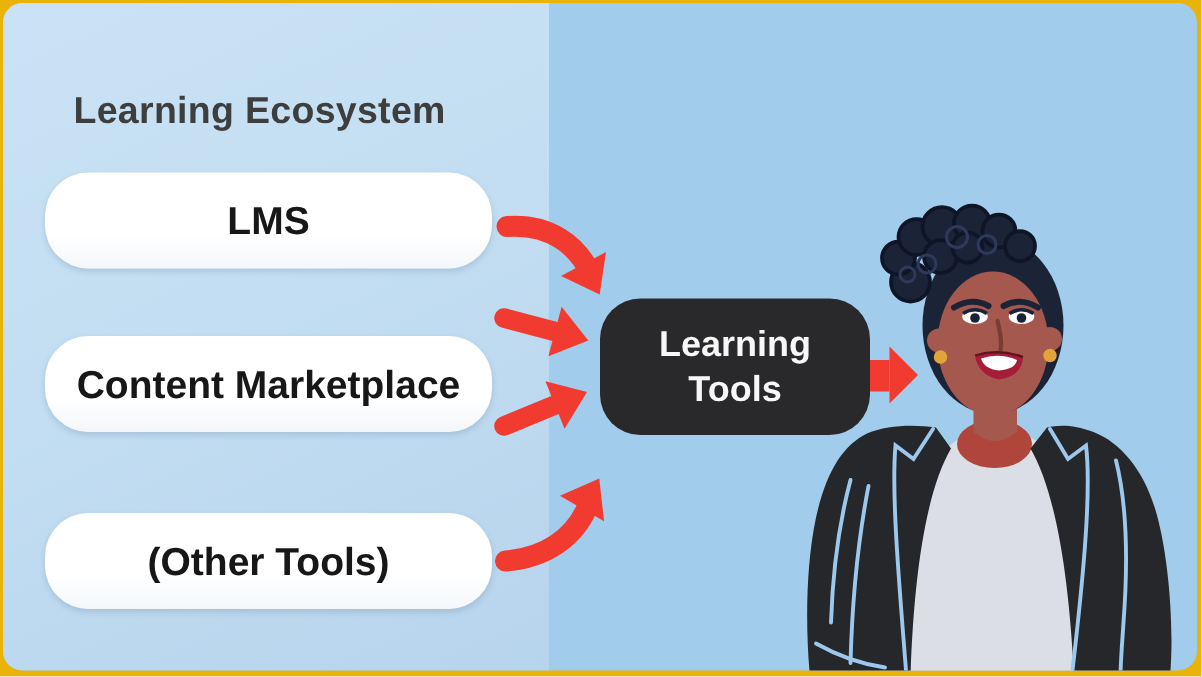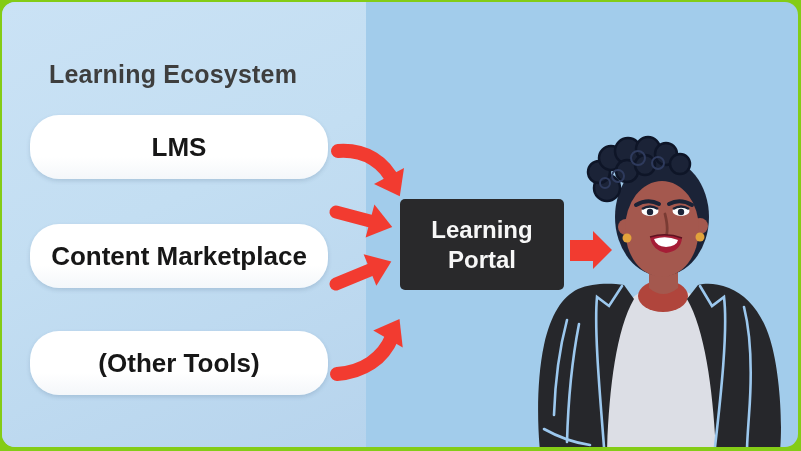--- a/index.html
+++ b/index.html
@@ -1,17 +1,17 @@
 <!DOCTYPE html>
 <html><head>
 <meta charset="utf-8">
 <style>
   html,body{margin:0;padding:0;background:#ffffff;}
   .canvas{
-    position:relative;width:801px;height:451px;background:#84cc16;overflow:hidden;
+    position:relative;width:801px;height:451px;background:#eab308;overflow:hidden;
     font-family:"Liberation Sans", sans-serif;
   }
   .card{
     position:absolute;left:2px;top:2px;width:796px;height:445px;
     border-radius:13px;overflow:hidden;background:#A2CCEB;
   }
   .left-panel{
     position:absolute;left:0;top:0;width:364px;height:445px;
     background:linear-gradient(155deg,#CAE2F5 0%,#C3DEF2 45%,#B7D4ED 100%);
   }
@@ -19,23 +19,23 @@
     position:absolute;left:47px;top:58px;
     font-size:25px;font-weight:700;color:#3E3E3E;letter-spacing:0.2px;
   }
   .src-box{
     position:absolute;left:28px;width:298px;height:64px;border-radius:29px;
     background:linear-gradient(#FFFFFF 65%,#F4F7FA 100%);
     box-shadow:0 2px 4px rgba(50,80,110,0.18);
     display:flex;align-items:center;justify-content:center;
   }
   .src-box span{font-size:26px;font-weight:700;color:#171717;}
-  #box-lms{top:113px;} #box-cm{top:189px;margin-top:33px;} #box-vc{top:261px;} #box-ot{top:329px;}
+  #box-lms{top:113px;} #box-cm{top:189px;margin-top:33px;} #box-vc{top:261px;} #box-ot{top:340px;}
   .portal{
-    position:absolute;left:398px;top:197px;width:164px;height:91px;border-radius:5px;
+    position:absolute;left:398px;top:197px;width:180px;height:91px;border-radius:27px;
     background:#29292B;display:flex;flex-direction:column;align-items:center;justify-content:center;
     z-index:4;
   }
   .portal div{color:#F7F7F7;font-size:24px;font-weight:700;line-height:30px;}
   .art{position:absolute;left:-2px;top:-2px;width:801px;height:451px;z-index:3;}
 </style>
 </head>
 <body>
 
 <div class="canvas">
@@ -135,17 +135,17 @@
         <g>
           <path d="M 650,237 Q 666,232 682,238 Q 681,251 666,253 Q 652,250 650,237 Z" fill="#A51D36"></path>
           <path d="M 654,239 Q 666,235 678,240 Q 677,246 666,247 Q 656,246 654,239 Z" fill="#FFFFFF"></path>
           <path d="M 650,237 Q 666,232 682,238" fill="none" stroke="#5E1220" stroke-width="1.5"></path>
         </g>
       </g>
     </svg>
 
     <div class="portal">
       <div>Learning</div>
-      <div>Portal</div>
+      <div>Tools</div>
     </div>
 
   </div>
 </div>
 
 </body></html>

